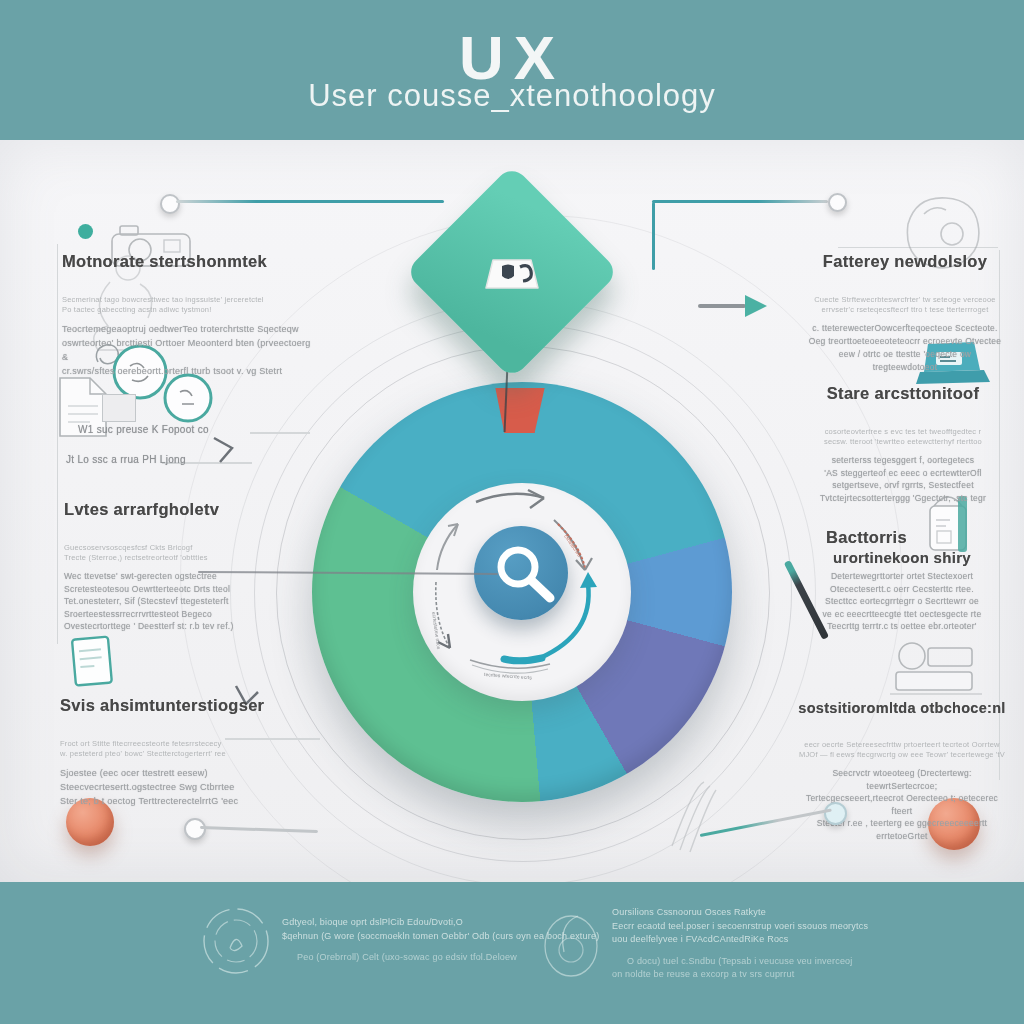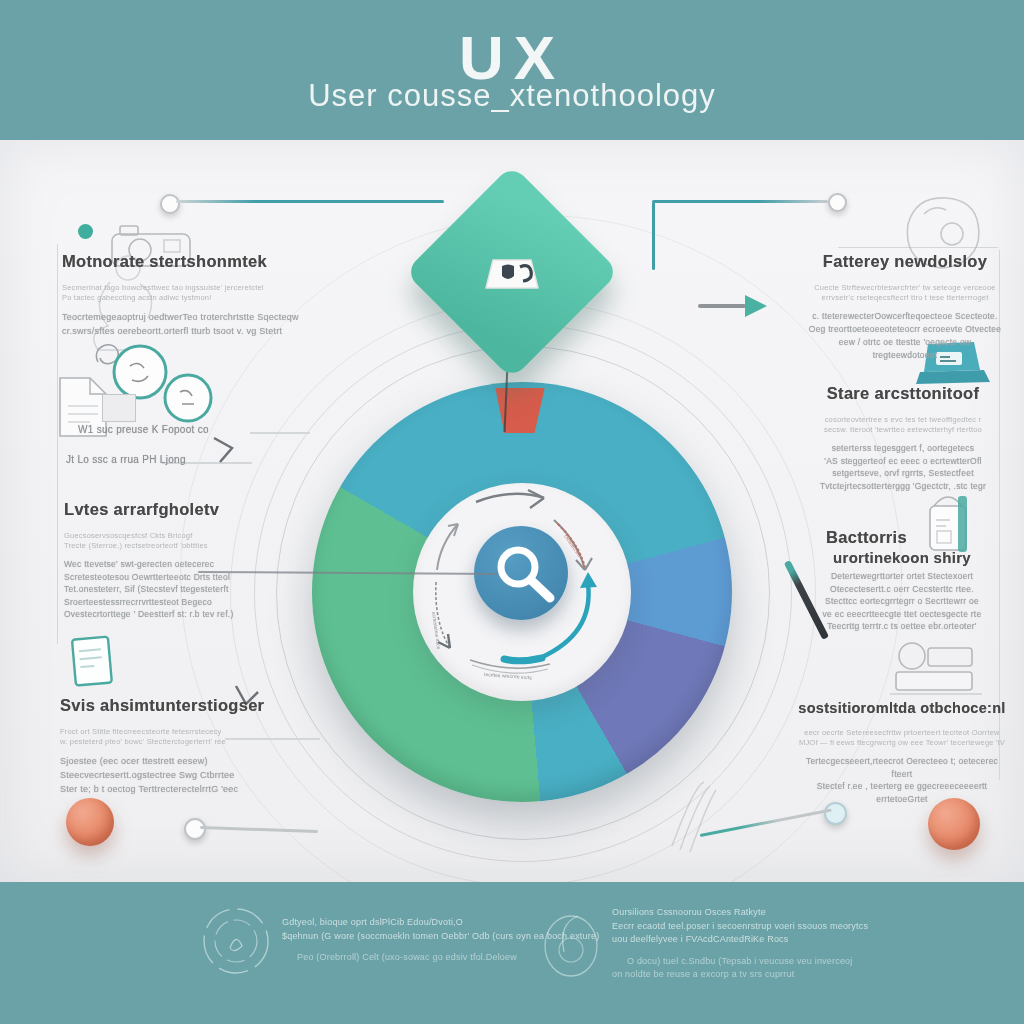--- a/index.html
+++ b/index.html
@@ -39,21 +39,21 @@
   .pin-dot{position:absolute;border-radius:50%;background:#fcfcfd;border:2px solid #bfc3c7;
          box-shadow:0 3px 6px rgba(0,0,0,.18);z-index:11;}
   .conn{position:absolute;border-radius:2px;z-index:11;}
   .arrow-teal{position:absolute;width:0;height:0;border-top:11px solid transparent;
          border-bottom:11px solid transparent;border-left:22px solid #4bb1a3;z-index:11;}
   
   .tb{position:absolute;z-index:6;}
   .tb .h1{font-size:16.5px;font-weight:bold;color:#474747;letter-spacing:.3px;
           text-shadow:0 0 .6px rgba(70,70,70,.55);}
   .tb .h1.small{font-size:14.5px;}
-  .tb .sub{margin-top:12px;font-size:7.5px;color:#b2b5b7;line-height:10px;letter-spacing:.2px;}
+  .tb .sub{margin-top:24px;font-size:7.5px;color:#b2b5b7;line-height:10px;letter-spacing:.2px;}
   .tb .body{margin-top:7px;font-size:9px;color:#9da0a3;line-height:14px;letter-spacing:.25px;
           text-shadow:0 0 1px rgba(160,163,165,.7);}
   .tb.center-al{text-align:center;}
   .mini-label{position:absolute;font-size:10px;color:#8e9194;letter-spacing:.3px;z-index:6;
           text-shadow:0 0 .8px rgba(140,143,148,.7);}
   .rule{position:absolute;background:#d4d7d9;z-index:5;}
   
   .ball{position:absolute;border-radius:50%;z-index:6;
         background:radial-gradient(circle at 35% 30%,#f2a98f,#e4805f 68%,#d96f52);
         box-shadow:0 10px 18px rgba(150,90,70,.35), inset -4px -6px 10px rgba(140,60,40,.35);}
@@ -208,35 +208,36 @@
     <div class="rule" style="left:838px;top:107px;width:160px;height:1px;"></div>
 
     <div class="tb" style="left:62px;top:112px;width:255px;">
       <div class="h1">Motnorate stertshonmtek</div>
       <div class="sub">
         <div>Secmerinat tago bowcresttwec tao ingssuiste' jerceretctel</div>
         <div>Po tactec gabeccting acstn adiwc tystmon!</div>
       </div>
       <div class="body">
         <div>Teocrtemegeaoptruj oedtwerTeo troterchrtstte Sqecteqw</div>
+        <div>oswrteorteo' brcttiesti Orttoer Meoonterd bten (prveectoerg &amp;</div>
         <div>cr.swrs/sftes oerebeortt.orterfl tturb tsoot v. vg Stetrt</div>
       </div>
     </div>
 
     <div class="mini-label" style="left:78px;top:284px;">W1 suc preuse K Fopoot   co</div>
     <div class="mini-label" style="left:66px;top:314px;">Jt   Lo ssc a rrua PH Ljong</div>
 
     <div class="tb" style="left:64px;top:360px;width:240px;">
       <div class="h1">Lvtes arrarfgholetv</div>
       <div class="sub">
         <div>Guecsoservsoscqesfcsf Ckts Bricogf</div>
         <div>Trecte (Sterroe,) rectsetreorteotf 'obttties</div>
       </div>
       <div class="body" style="line-height:12.5px;font-size:8.5px;">
-        <div>Wec ttevetse' swt-gerecten oetecerec</div>
+        <div>Wec ttevetse' swt-gerecten ogstectree</div>
         <div>Scretesteotesou Oewrtterteeotc Drts tteol</div>
         <div>Tet.onesteterr, Sif (Stecstevf ttegesteterft</div>
         <div>Sroerteestessrrecrrvrttesteot Begeco</div>
         <div>Ovestecrtorttege ' Deestterf st: r.b tev ref.)</div>
       </div>
     </div>
 
     <div class="tb" style="left:60px;top:556px;width:265px;">
       <div class="h1">Svis ahsimtunterstiogser</div>
       <div class="sub">
@@ -289,20 +290,21 @@
       </div>
     </div>
 
     <div class="tb center-al" style="left:796px;top:560px;width:212px;">
       <div class="h1 small">sostsitioromltda otbchoce:nl</div>
       <div class="sub">
         <div>eecr oecrte Setereesecfrttw prtoerteert tecrteot Oorrtew</div>
         <div>MJOf — fl eews ftecgrwcrtg ow eee Teowr' tecertewege 'tV</div>
       </div>
       <div class="body" style="font-size:8.5px;line-height:12.5px;">
+        <div>Seecrvctr wtoeoteeg (Drectertewg: teewrtSertecrcoe;</div>
         <div>Tertecgecseeert,rteecrot Oerecteeo t; oetecerec fteert</div>
         <div>Stectef r.ee , teerterg ee ggecreeeceeeertt errtetoeGrtet</div>
       </div>
     </div>
   </div>
 
   <svg class="icon" style="left:196px;top:900px;z-index:4;position:absolute;" width="80" height="82" viewBox="0 0 80 82">
     <circle cx="40" cy="41" r="32" stroke="rgba(235,245,244,.55)" stroke-width="1.4" fill="none" stroke-dasharray="30 8"></circle>
     <circle cx="40" cy="41" r="21" stroke="rgba(235,245,244,.5)" stroke-width="1.2" fill="none" stroke-dasharray="18 6"></circle>
     <path d="M34,48 q6,-16 12,-2 q-8,8 -12,2" stroke="rgba(235,245,244,.55)" stroke-width="1.3" fill="none"></path>

